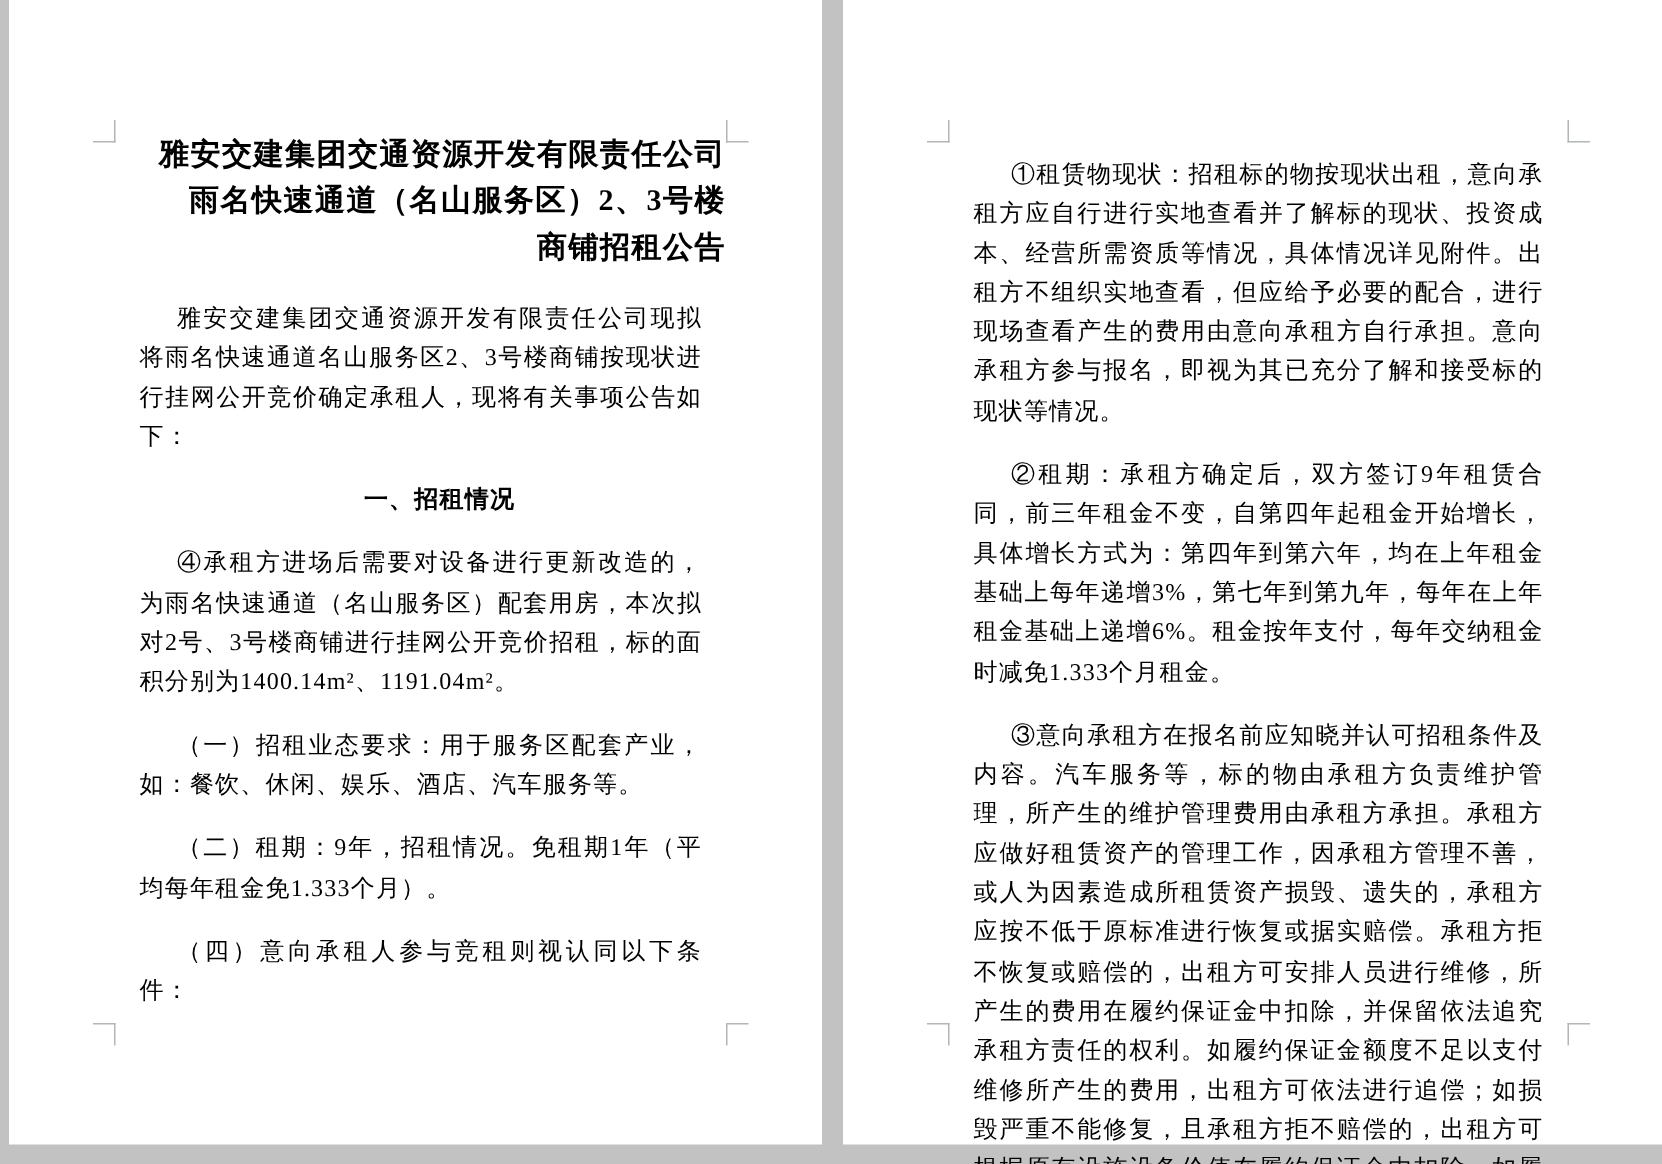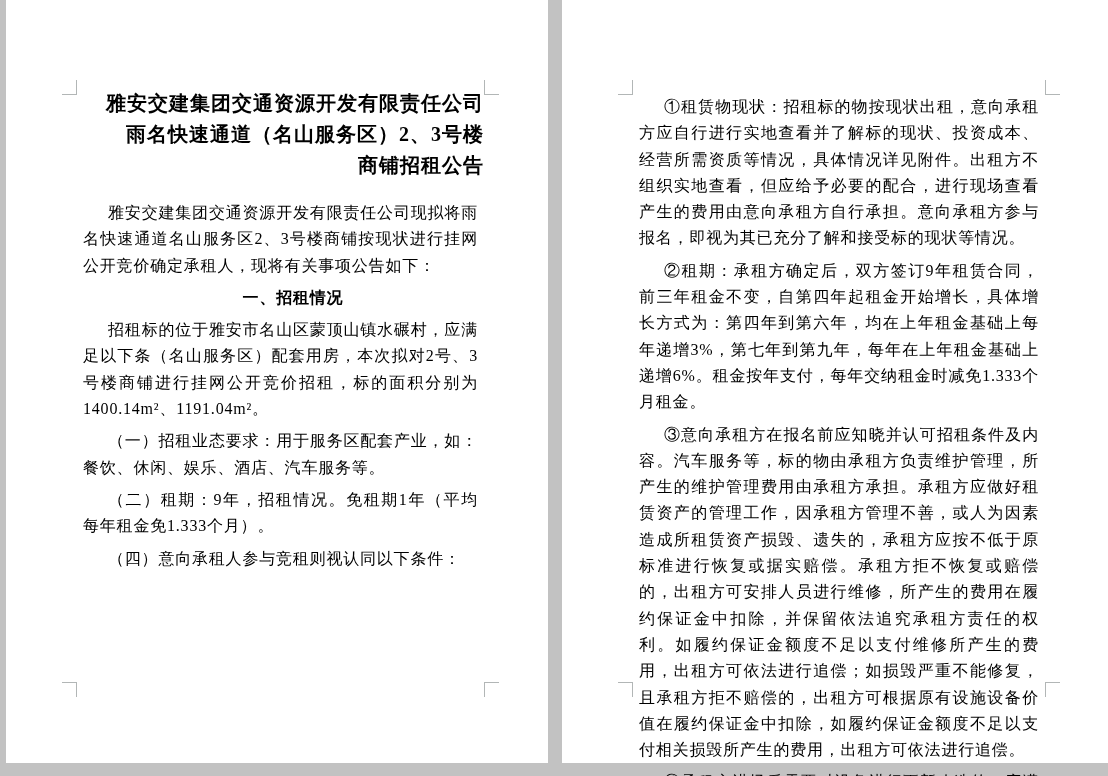--- a/index.html
+++ b/index.html
@@ -37,21 +37,21 @@
     text-align: center;
     font-weight: bold;
     font-size: 20px;
     line-height: 31px;
     letter-spacing: 1px;
     margin-bottom: 19px;
   }
   .doc-title div { white-space: nowrap; text-align: right; }
 
   p.body, p.heading {
-    margin: 6px;
+    margin: 16px;
     font-size: 16px;
     line-height: 26.3px;
     letter-spacing: 0.8px;
     text-align: justify;
     text-indent: 25px;
   }
   p.heading { font-weight: bold; text-align: center; }
 
   
   .mark {
@@ -82,21 +82,21 @@
 
     <div class="content">
       <div class="doc-title">
         <div>雅安交建集团交通资源开发有限责任公司</div>
         <div>雨名快速通道（名山服务区）2、3号楼</div>
         <div>商铺招租公告</div>
       </div>
 
       <p class="body">雅安交建集团交通资源开发有限责任公司现拟将雨名快速通道名山服务区2、3号楼商铺按现状进行挂网公开竞价确定承租人，现将有关事项公告如下：</p>
       <p class="heading">一、招租情况</p>
-      <p class="body">招租标的位于雅安市名山区蒙顶山镇水碾村，应满足以下条（名山服务区）配套用房，本次拟对2号、3号楼商铺进行挂网公开竞价招租，标的面积分别为1400.14m²、1191.04m²。</p>
+      <p class="body">④承租方进场后需要对设备进行更新改造的，为雨名快速通道（名山服务区）配套用房，本次拟对2号、3号楼商铺进行挂网公开竞价招租，标的面积分别为1400.14m²、1191.04m²。</p>
       <p class="body">（一）招租业态要求：用于服务区配套产业，如：餐饮、休闲、娱乐、酒店、汽车服务等。</p>
       <p class="body">（二）租期：9年，招租情况。免租期1年（平均每年租金免1.333个月）。</p>
       <p class="body">（四）意向承租人参与竞租则视认同以下条件：</p>
     </div>
   </div>
 
   <div class="page" id="page2">
     <div class="mark tl"></div>
     <div class="mark tr"></div>
     <div class="mark bl"></div>

